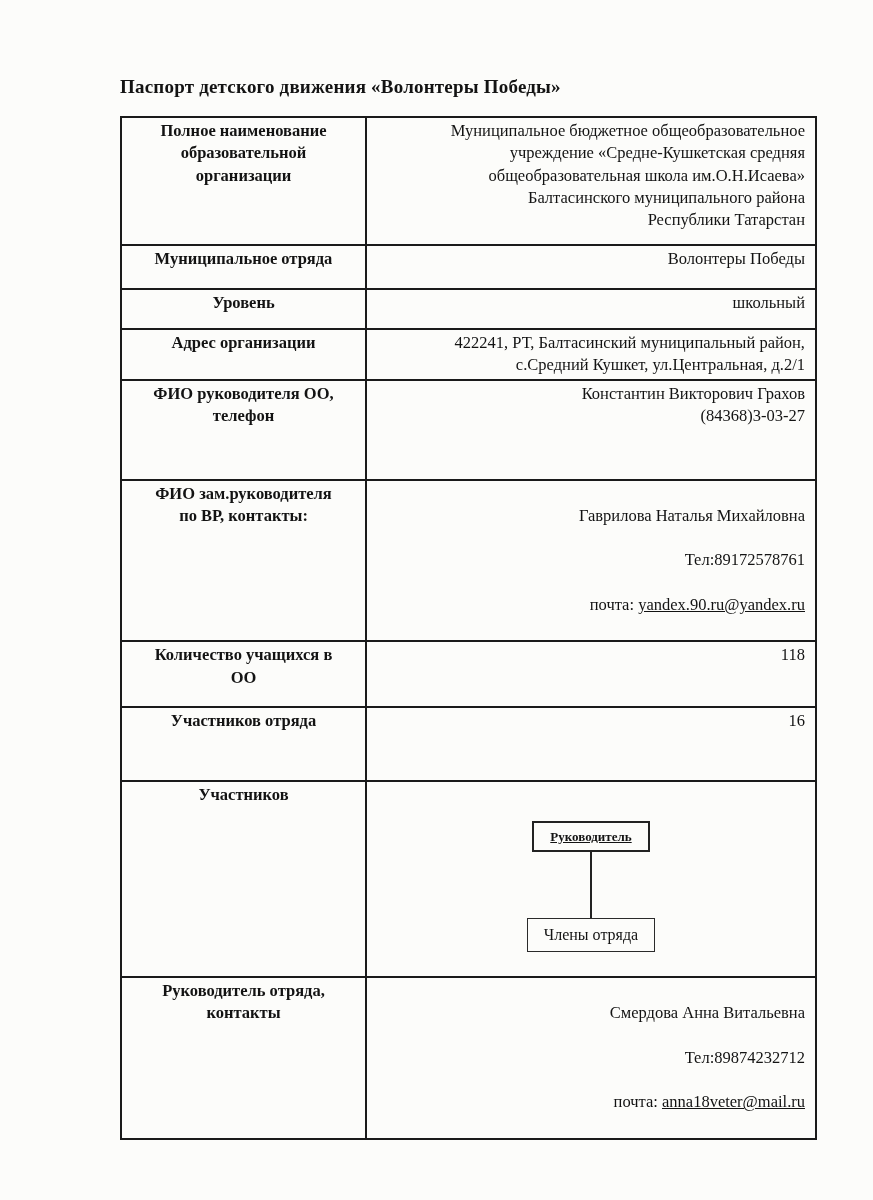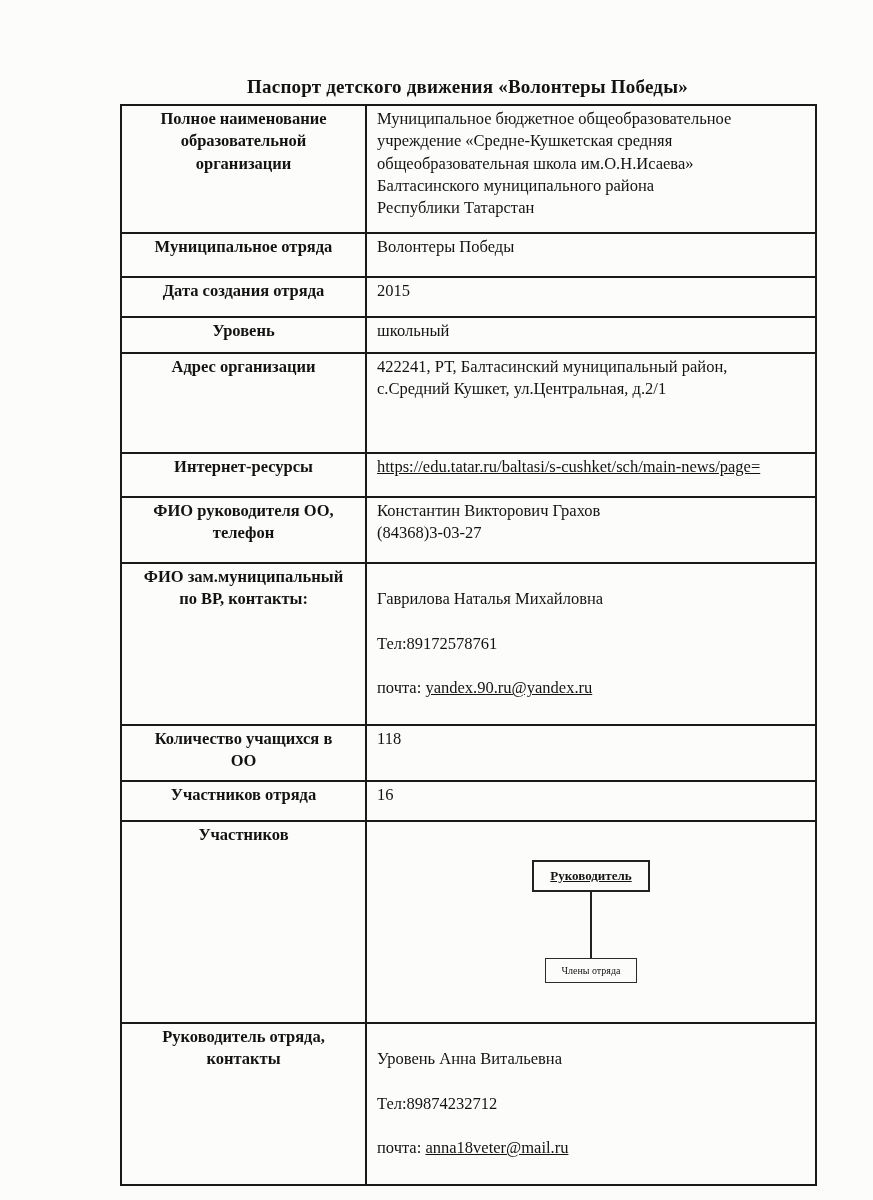--- a/index.html
+++ b/index.html
@@ -13,24 +13,24 @@
     margin: 0 auto;
     background: #fcfcfa;
     box-sizing: border-box;
     padding: 76px 58px 60px 120px;
     font-family: "Liberation Serif", "DejaVu Serif", serif;
     color: #131313;
     position: relative;
   }
   .title {
     width: 695px;
-    text-align: center;
+    text-align: left;
     font-weight: bold;
     font-size: 19px;
-    margin: 0 0 6px 0;
+    margin: 0 0 18px 0;
     letter-spacing: 0.2px;
   }
   table.passport {
     border-collapse: collapse;
     width: 695px;
     table-layout: fixed;
   }
   table.passport td {
     border: 2px solid #1a1a1a;
     vertical-align: top;
@@ -39,21 +39,21 @@
     line-height: 1.35;
     white-space: pre-line;
     box-sizing: border-box;
   }
   td.lbl {
     width: 245px;
     font-weight: bold;
     text-align: center;
   }
   td.val {
-    text-align: left;
+    text-align: right;
   }
   
   .passport tr:nth-child(1)  td { height: 128px; }
   .passport tr:nth-child(2)  td { height: 44px; }
   .passport tr:nth-child(3)  td { height: 40px; }
   .passport tr:nth-child(4)  td { height: 36px; }
   .passport tr:nth-child(5)  td { height: 100px; }
   .passport tr:nth-child(6)  td { height: 44px; }
   .passport tr:nth-child(7)  td { height: 66px; }
   .passport tr:nth-child(8)  td { height: 74px; }
@@ -84,21 +84,21 @@
   }
   .dbox.top {
     border: 2px solid #222;
     font-weight: bold;
   }
   .dbox.top .u {
     text-decoration: underline;
   }
   .dbox.bottom {
     border: 1.5px solid #2a2a2a;
-    font-size: 10px;
+    font-size: 16px;
   }
   .connector {
     width: 2px;
     height: 66px;
     background: #222;
   }
 </style>
 </head>
 <body>
 
@@ -120,50 +120,42 @@
 общеобразовательная школа им.О.Н.Исаева»
 Балтасинского муниципального района
 Республики Татарстан</td>
       </tr>
 
       <tr>
         <td class="lbl">Муниципальное отряда</td>
         <td class="val">Волонтеры Победы</td>
       </tr>
 
-      <tr>
-        <td class="lbl">Дата создания отряда</td>
-        <td class="val">2015</td>
-      </tr>
 
       <tr>
         <td class="lbl">Уровень</td>
         <td class="val">школьный</td>
       </tr>
 
       <tr>
         <td class="lbl">Адрес организации</td>
         <td class="val">422241, РТ, Балтасинский муниципальный район,
 с.Средний Кушкет, ул.Центральная, д.2/1</td>
       </tr>
 
-      <tr>
-        <td class="lbl">Интернет-ресурсы</td>
-        <td class="val"><a class="link">https://edu.tatar.ru/baltasi/s-cushket/sch/main-news/page=</a></td>
-      </tr>
 
       <tr>
         <td class="lbl">ФИО руководителя ОО,
 телефон</td>
         <td class="val">Константин Викторович Грахов
 (84368)3-03-27</td>
       </tr>
 
       <tr>
-        <td class="lbl">ФИО зам.муниципальный
+        <td class="lbl">ФИО зам.руководителя
 по ВР, контакты:</td>
         <td class="val">
           <div>Гаврилова Наталья Михайловна</div>
           <div>Тел:89172578761</div>
           <div><span>почта: </span><a class="link">yandex.90.ru@yandex.ru</a></div>
         </td>
       </tr>
 
       <tr>
         <td class="lbl">Количество учащихся в
@@ -184,21 +176,21 @@
             <div class="connector"></div>
             <div class="dbox bottom"><span>Члены отряда</span></div>
           </div>
         </td>
       </tr>
 
       <tr>
         <td class="lbl">Руководитель отряда,
 контакты</td>
         <td class="val">
-          <div>Уровень Анна Витальевна</div>
+          <div>Смердова Анна Витальевна</div>
           <div>Тел:89874232712</div>
           <div><span>почта: </span><a class="link">anna18veter@mail.ru</a></div>
         </td>
       </tr>
 
     </tbody>
   </table>
 
 </div>
 

